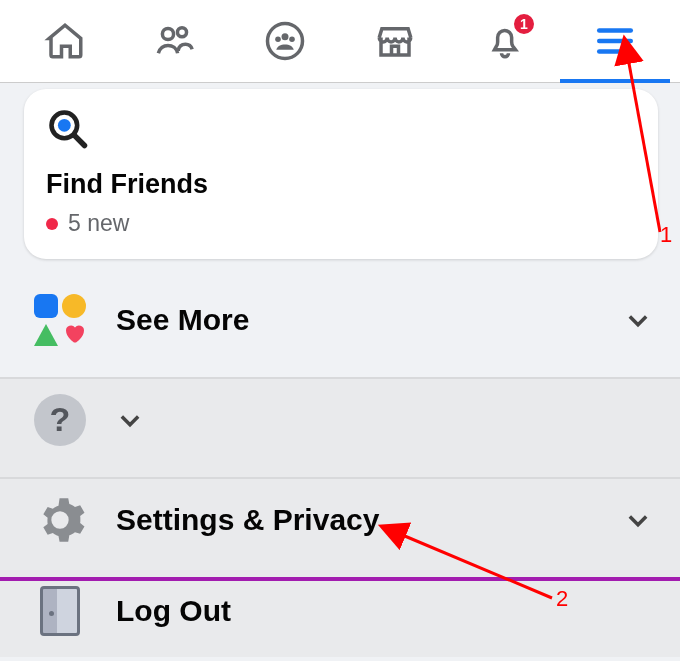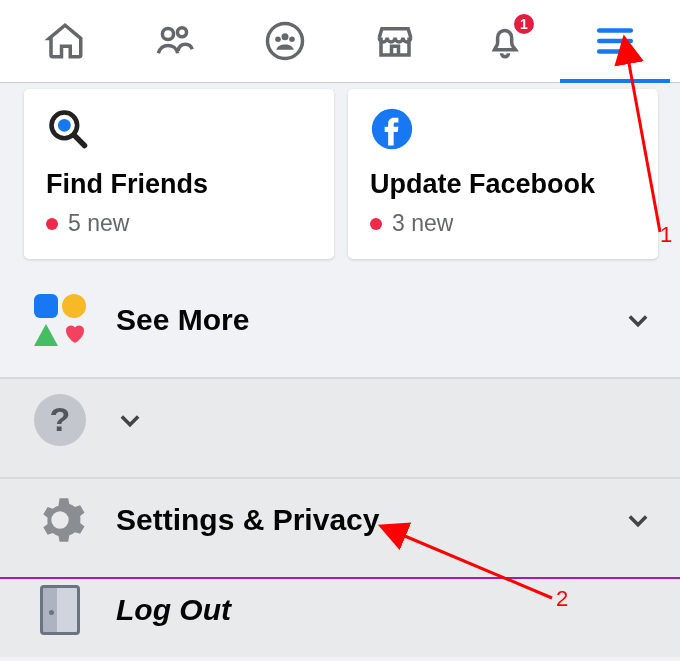--- a/index.html
+++ b/index.html
@@ -51,21 +51,21 @@
   }
   
   .cards {
     display: flex;
     gap: 14px;
     padding: 6px 22px 20px 24px;
   }
   .card {
     flex: 1;
     background: #fff;
-    border-radius: 5px;
+    border-radius: 22px;
     box-shadow: 0 1px 3px rgba(0,0,0,.15);
     padding: 18px 20px 22px 22px;
   }
   .card-icon {
     width: 44px; height: 44px;
     display: flex; align-items: center; justify-content: center;
     margin-bottom: 18px;
   }
   .card-title {
     font-size: 27px;
@@ -96,21 +96,21 @@
   .menu-label {
     flex: 1;
     font-size: 30px;
     font-weight: 700;
     color: #050505;
   }
   .chevron { width: 28px; height: 28px; color: #444; }
   .see-more { height: 98px; background: #f0f2f5; }
   .section-row { height: 100px; background: #e9eaec; border-top: 2px solid #d8d9db; }
   .section-row:first-of-type { border-top: 2px solid #d0d1d3; }
-  .logout-row { height: 80px; background: #e9eaec; border-top: 2px solid #a21caf; font-style: italic; }
+  .logout-row { height: 80px; background: #e9eaec; border-top: 4px solid #a21caf; }
 
   
   .sm-grid {
     display: grid; grid-template-columns: 24px 24px; grid-template-rows: 24px 24px; gap: 4px;
   }
   .sm-sq { width:24px; height:24px; border-radius:6px; background:#1877f2; }
   .sm-cir{ width:24px; height:24px; border-radius:50%; background:#f7b928; }
   .sm-tri{ width:0;height:0;border-left:12px solid transparent;border-right:12px solid transparent;border-bottom:22px solid #45bd62; align-self:end;}
   .sm-heart{ width:24px; height:22px; background:#f3425f; clip-path: path("M12 21s-8-5.3-8-12a5 5 0 019-3 5 5 0 019 3c0 6.7-8 12-8 12z"); transform: scale(1); }
 
@@ -180,33 +180,20 @@
       <svg viewBox="0 0 24 24" width="44" height="44">
           <circle cx="10" cy="10" r="7" fill="none" stroke="#222" stroke-width="2.5"></circle>
           <circle cx="10" cy="10" r="3.5" fill="#1877f2"></circle>
           <line x1="15.5" y1="15.5" x2="21" y2="21" stroke="#222" stroke-width="3" stroke-linecap="round"></line>
         </svg>
     </div>
     <div class="card-title">Find Friends</div>
     <div class="card-sub">
       <span class="dot"></span>
       <span>5 new</span>
-    </div>
-  </div>
-  <div class="card">
-    <div class="card-icon">
-      <svg viewBox="0 0 24 24" width="44" height="44">
-          <circle cx="12" cy="12" r="11" fill="#1877f2"></circle>
-          <path d="M13.5 8.5h2V5.8h-2.3c-2.2 0-3.3 1.3-3.3 3.3v1.7H8v2.8h1.9V21h3v-7.4h2.2l.4-2.8h-2.6V9.5c0-.7.3-1 1-1z" fill="#fff"></path>
-        </svg>
-    </div>
-    <div class="card-title">Update Facebook</div>
-    <div class="card-sub">
-      <span class="dot"></span>
-      <span>3 new</span>
     </div>
   </div>
 </div>
 
 <div class="menu-row see-more">
   <div class="icon-box">
     <div class="sm-grid">
       <div class="sm-sq"></div>
         <div class="sm-cir"></div>
       <div class="sm-tri"></div>

